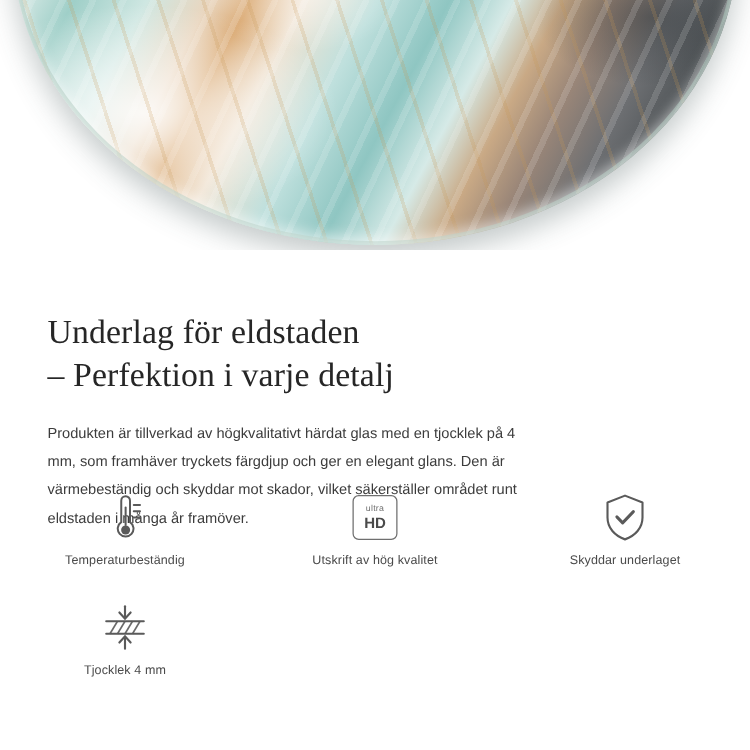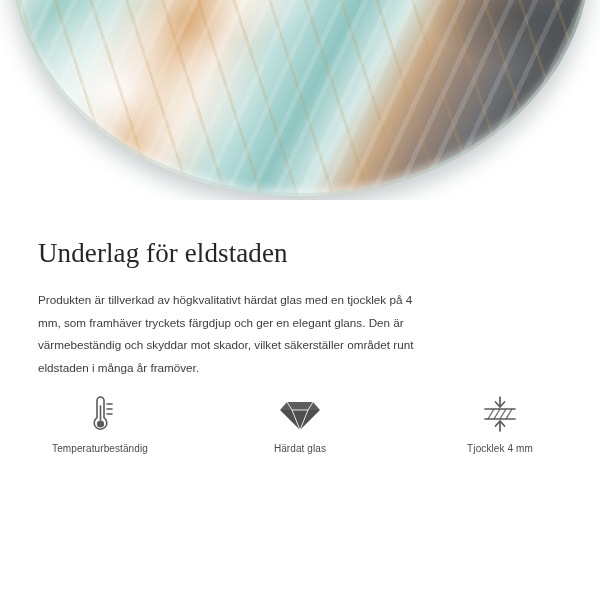--- a/index.html
+++ b/index.html
@@ -85,21 +85,21 @@
     border-radius: 50%;
     box-shadow: inset 0 -6px 10px rgba(255,255,255,0.55),
                 inset 0 0 0 3px rgba(146,182,168,0.55);
     pointer-events: none;
   }
 
   
   .content {
     position: absolute;
     left: 0;
-    top: 200px;
+    top: 212px;
     width: 484px;
   }
   .headline {
     margin: 0;
     padding: 36px 38px 0 38px;
     font-family: "Liberation Serif", serif;
     font-weight: 400;
     font-size: 27px;
     line-height: 1.30;
     color: #262626;
@@ -179,20 +179,21 @@
     <div class="disc-wrap">
       <div class="disc"></div>
       <div class="disc-edge"></div>
 
     </div>
   </div>
 
   <div class="content">
     <h1 class="headline">
       <span>Underlag för eldstaden</span>
+      <span class="line2">– Perfektion i varje detalj</span>
     </h1>
     <p class="body-copy">Produkten är tillverkad av högkvalitativt härdat glas med en tjocklek på 4 mm, som framhäver tryckets färgdjup och ger en elegant glans. Den är värmebeständig och skyddar mot skador, vilket säkerställer området runt eldstaden i många år framöver.</p>
   </div>
 
   <div class="features">
 
     <div class="feature">
       <div class="feature-icon">
         <svg width="40" height="42" viewBox="0 0 40 42">
           <g fill="none" stroke="#5a5a5a" stroke-width="1.6" stroke-linecap="round">
@@ -201,40 +202,40 @@
             <line x1="27" y1="11" x2="32" y2="11"></line>
             <line x1="27" y1="16" x2="32" y2="16"></line>
             <line x1="27" y1="21" x2="32" y2="21"></line>
           </g>
           <circle cx="20.5" cy="31" r="3.6" fill="#5a5a5a"></circle>
         </svg>
       </div>
       <div class="feature-label">Temperaturbeständig</div>
     </div>
 
-
-
-    <div class="feature">
-      <div class="feature-icon">
-        <svg width="42" height="38" viewBox="0 0 42 38">
-          <g fill="#4f4f4f">
-            <path d="M8 7h26l7 8H1z" opacity="0.92"></path>
-            <path d="M1 15h40L21 35z"></path>
-          </g>
-          <g stroke="#ffffff" stroke-width="1" opacity="0.85">
-            <line x1="8" y1="7" x2="13" y2="15"></line>
-            <line x1="34" y1="7" x2="29" y2="15"></line>
-            <line x1="13" y1="15" x2="21" y2="35"></line>
-            <line x1="29" y1="15" x2="21" y2="35"></line>
-            <line x1="13" y1="15" x2="29" y2="15"></line>
-          </g>
+    <div class="feature">
+      <div class="feature-icon">
+        <div class="hd-badge">
+          <span class="t1">ultra</span>
+          <span class="t2">HD</span>
+        </div>
+      </div>
+      <div class="feature-label">Utskrift av hög kvalitet</div>
+    </div>
+
+    <div class="feature">
+      <div class="feature-icon">
+        <svg width="36" height="42" viewBox="0 0 36 42">
+          <path d="M18 3.5 32 9v12c0 8.4-5.8 14.6-14 17.5C9.8 35.6 4 29.4 4 21V9z" fill="none" stroke="#5a5a5a" stroke-width="1.7" stroke-linejoin="round"></path>
+          <path d="M11.5 20.5l4.6 4.8 8.6-9" fill="none" stroke="#5a5a5a" stroke-width="2.4" stroke-linecap="round" stroke-linejoin="round"></path>
         </svg>
       </div>
-      <div class="feature-label">Härdat glas</div>
-    </div>
+      <div class="feature-label">Skyddar underlaget</div>
+    </div>
+
 
 
     <div class="feature">
       <div class="feature-icon">
         <svg width="42" height="40" viewBox="0 0 42 40">
           <g stroke="#5a5a5a" stroke-width="1.7" stroke-linecap="round" fill="none">
             <line x1="21" y1="3" x2="21" y2="12"></line>
             <polyline points="16.5,8 21,13 25.5,8"></polyline>
             <line x1="21" y1="37" x2="21" y2="28"></line>
             <polyline points="16.5,32 21,27 25.5,32"></polyline>

